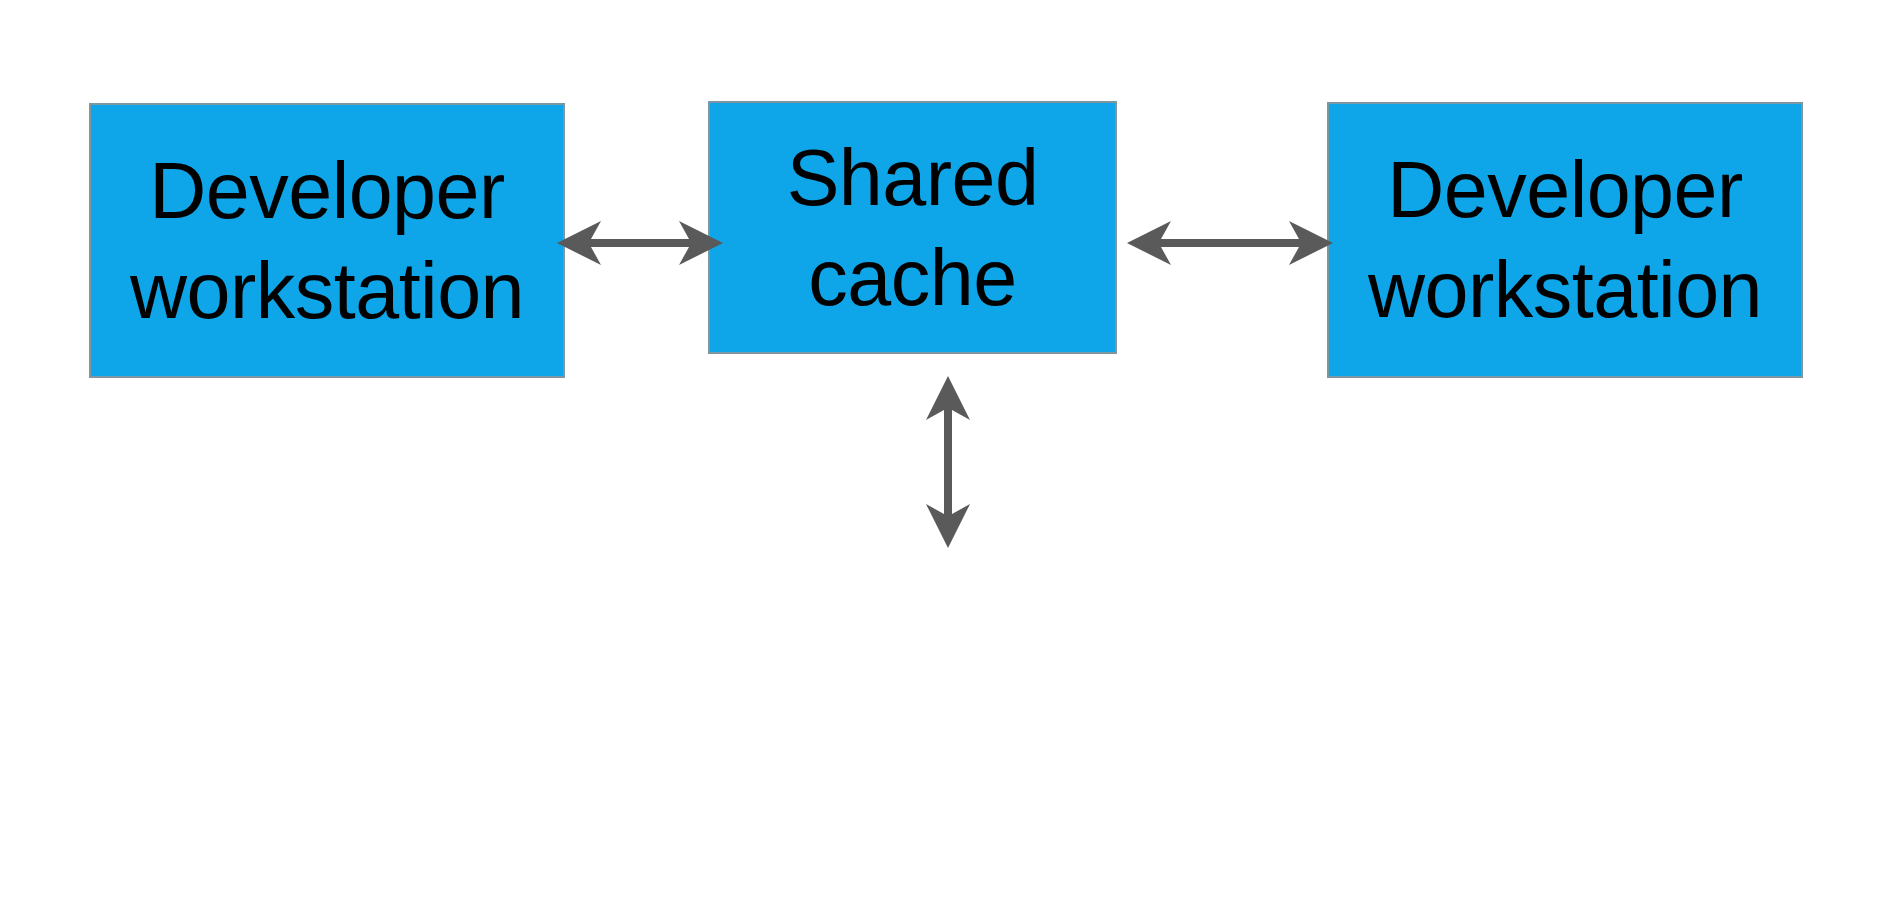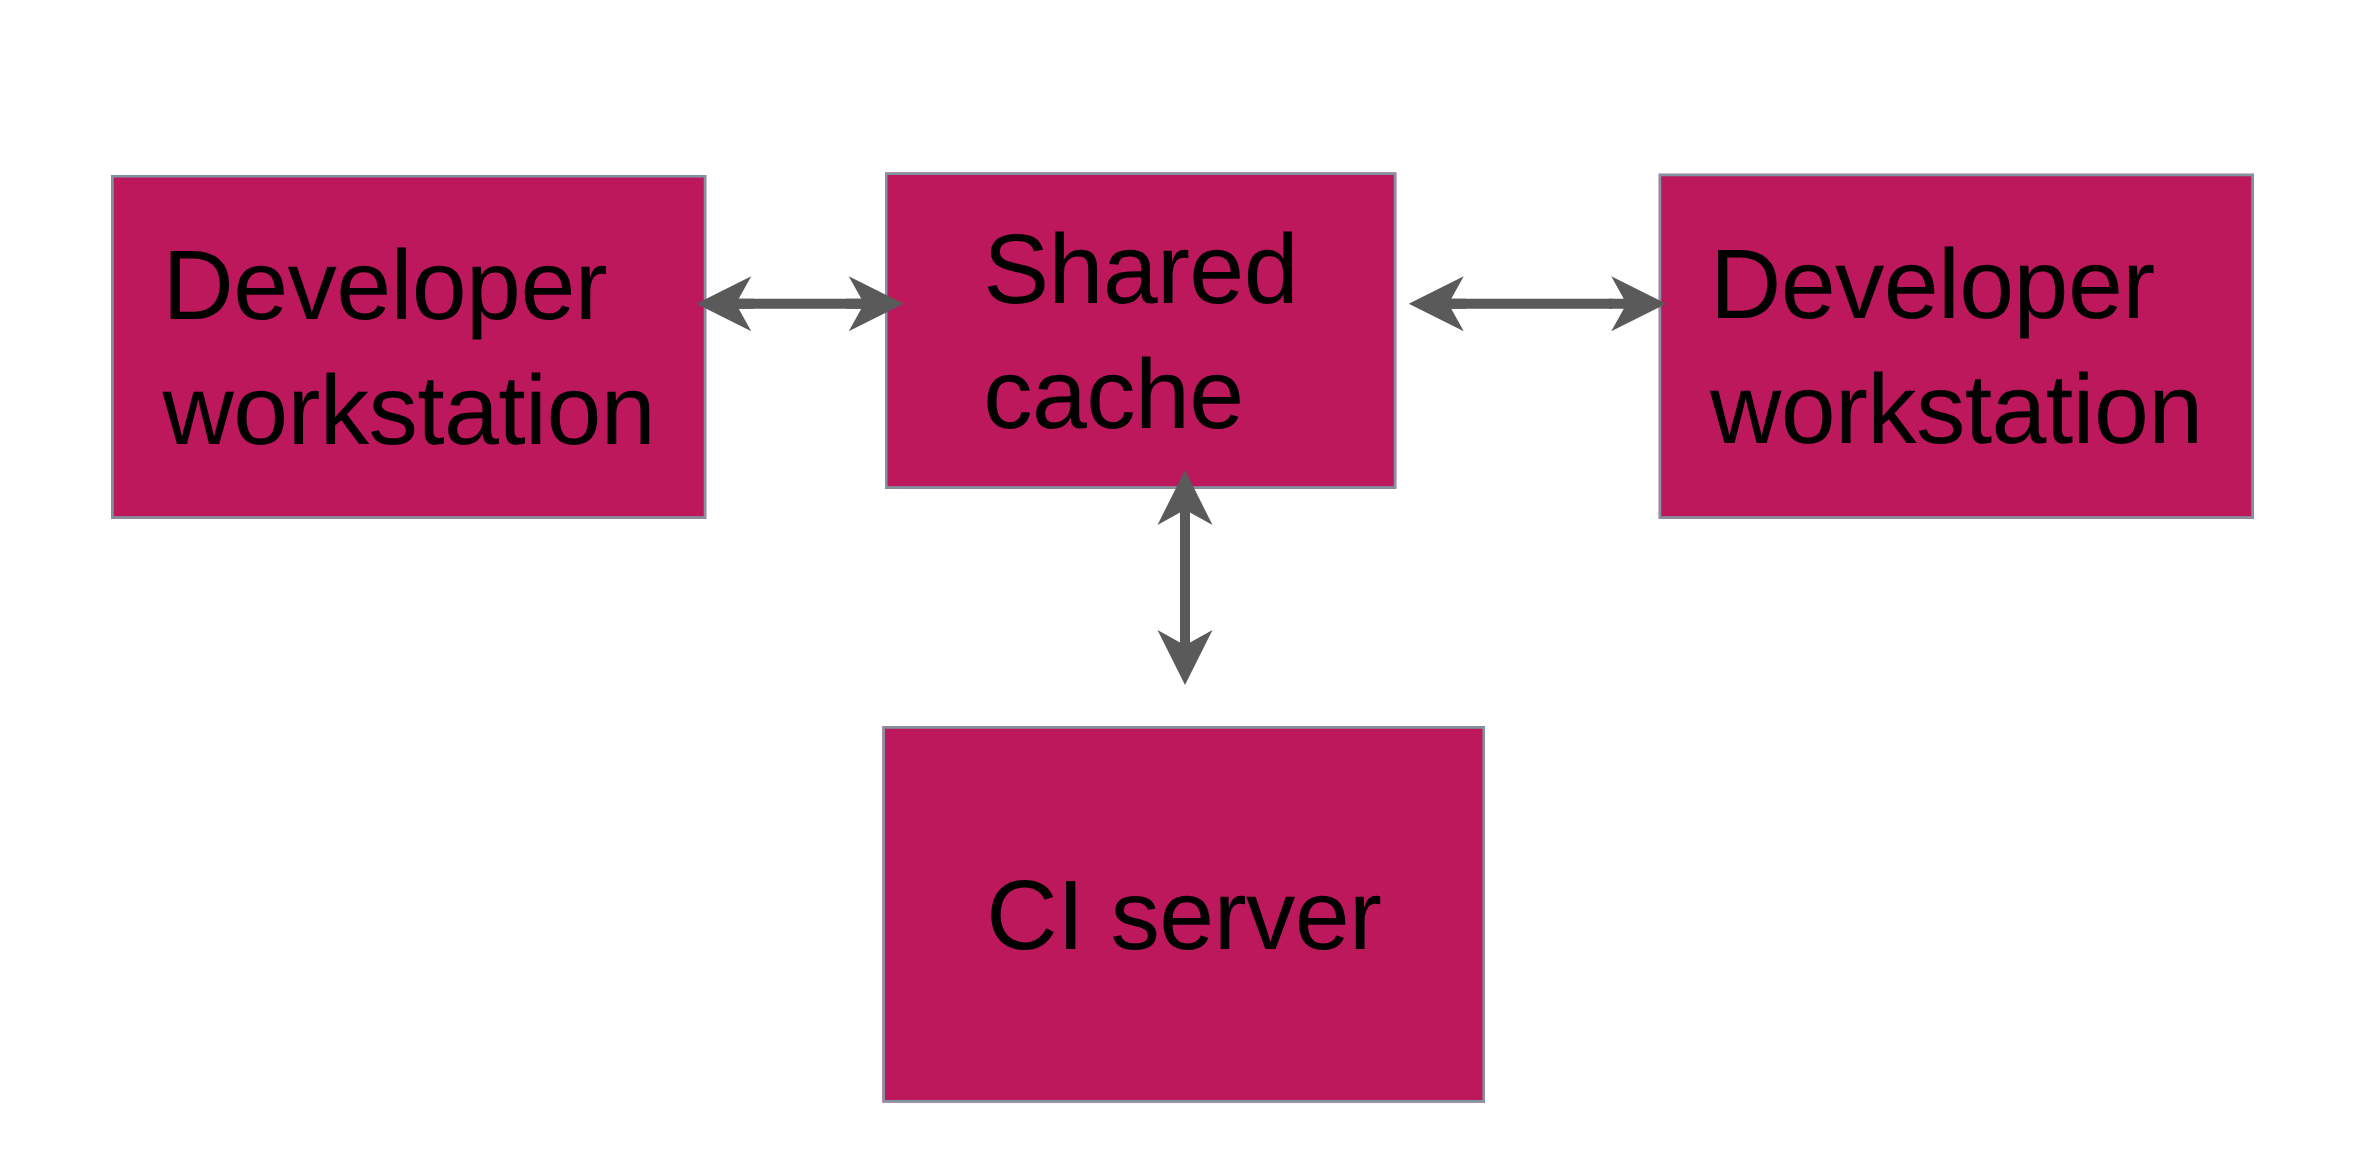--- a/index.html
+++ b/index.html
@@ -14,26 +14,26 @@
   #canvas {
     position: relative;
     width: 1900px;
     height: 922px;
     background: #ffffff;
     overflow: hidden;
   }
   .node {
     position: absolute;
     box-sizing: border-box;
-    background: #be185d;
+    background: #0ea5e9;
     border: 2px solid #7e96a1;
     display: flex;
     align-items: center;
     justify-content: center;
-    margin-top: 37px;
+    text-align: center;
   }
   .node-label {
     font-family: "Liberation Sans", sans-serif;
     font-size: 79px;
     line-height: 100px;
     color: #000000;
     letter-spacing: -0.5px;
     white-space: pre-line;
     font-weight: 400;
   }
@@ -65,23 +65,20 @@
   <div class="node" id="node-shared">
     <span class="node-label">Shared
 cache</span>
   </div>
 
   <div class="node" id="node-dev-right">
     <span class="node-label">Developer
 workstation</span>
   </div>
 
-  <div class="node" id="node-ci">
-    <span class="node-label">CI server</span>
-  </div>
 
   <svg class="connector" id="edge-left-shared" viewBox="0 0 170 96" width="170" height="96">
 
     <rect x="30" y="44" width="110" height="8" fill="#5a5a5a"></rect>
 
     <path d="M 2,48 L 46,26 L 36,44 L 48,44 L 48,52 L 36,52 L 46,70 Z" fill="#5a5a5a"></path>
 
     <path d="M 168,48 L 124,26 L 134,44 L 122,44 L 122,52 L 134,52 L 124,70 Z" fill="#5a5a5a"></path>
   </svg>
 

